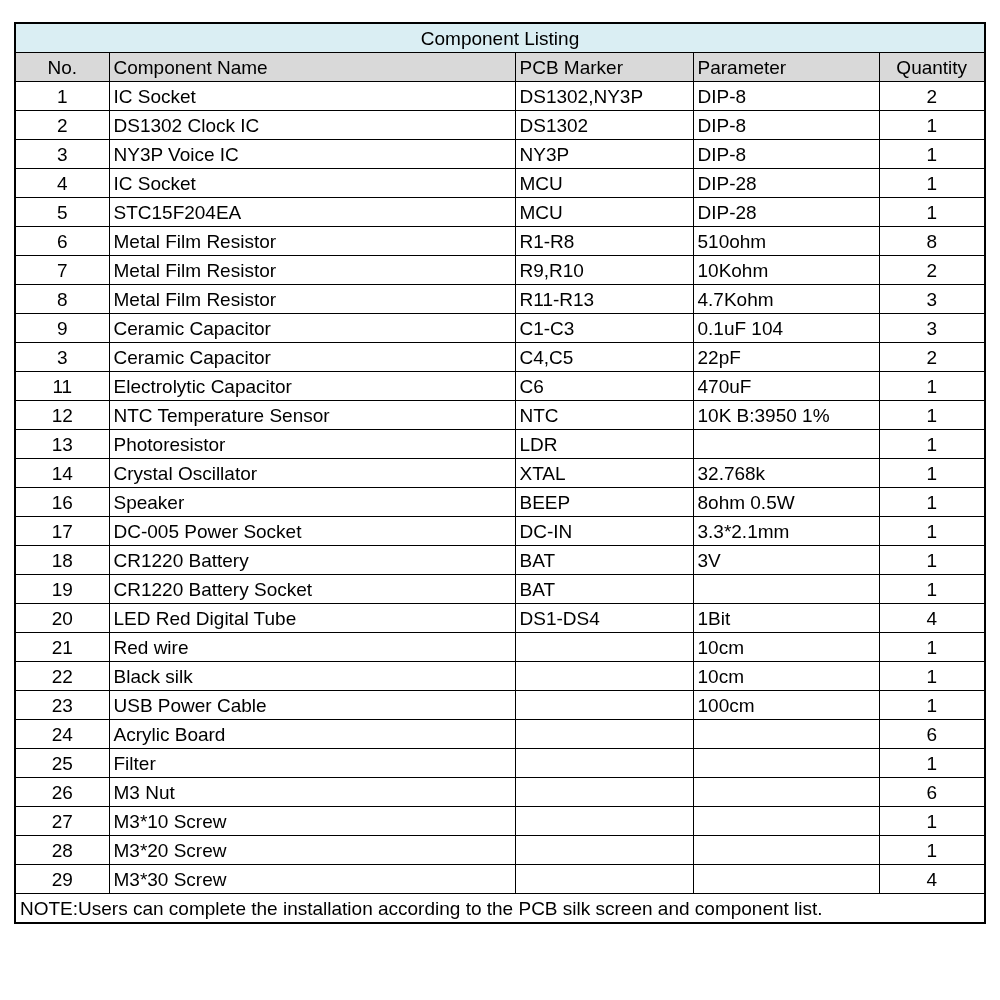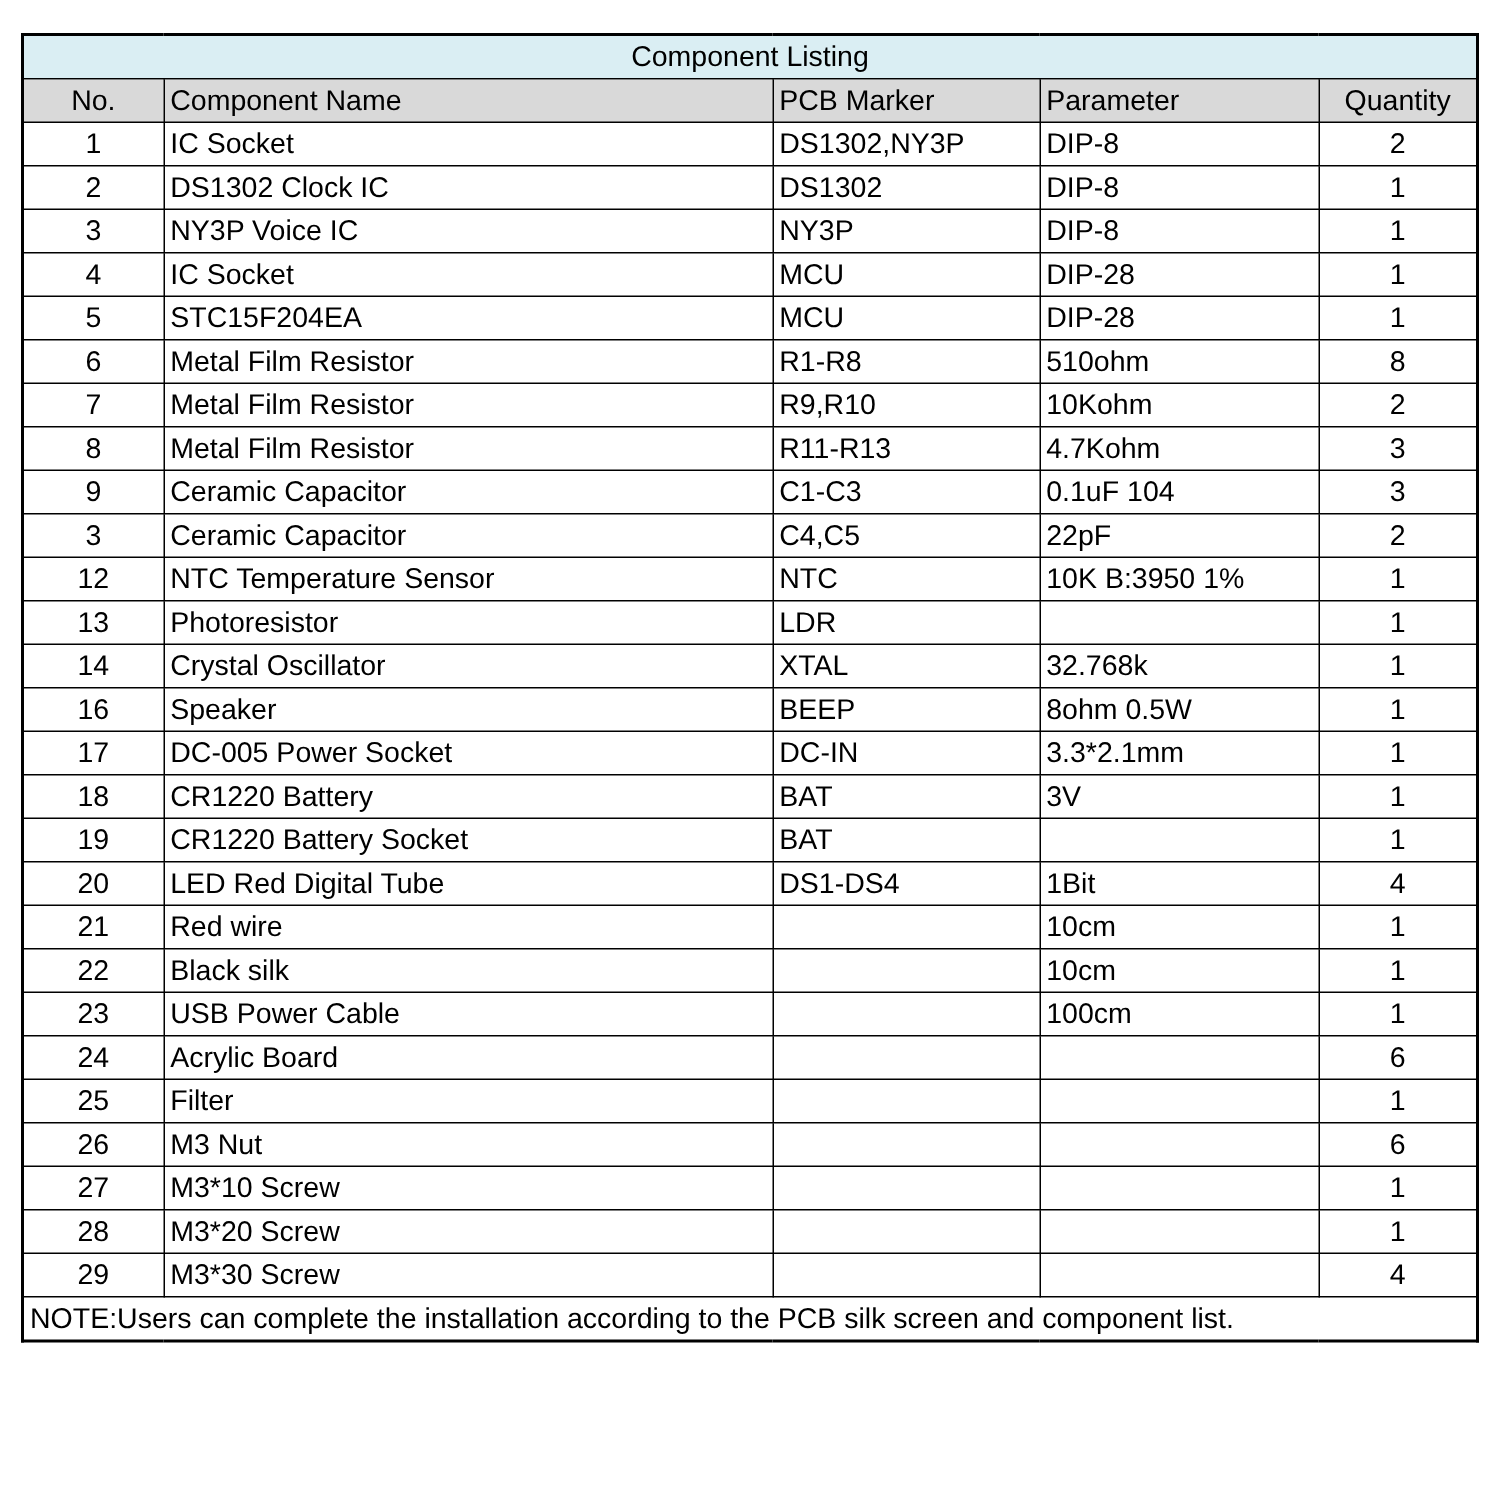--- a/index.html
+++ b/index.html
@@ -130,20 +130,27 @@
     <td class="c-center">3</td>
   </tr>
         <tr>
     <td class="c-center">3</td>
     <td class="c-left">Ceramic Capacitor</td>
     <td class="c-left">C4,C5</td>
     <td class="c-left">22pF</td>
     <td class="c-center">2</td>
   </tr>
         <tr>
+    <td class="c-center">11</td>
+    <td class="c-left">Electrolytic Capacitor</td>
+    <td class="c-left">C6</td>
+    <td class="c-left">470uF</td>
+    <td class="c-center">1</td>
+  </tr>
+        <tr>
     <td class="c-center">12</td>
     <td class="c-left">NTC Temperature Sensor</td>
     <td class="c-left">NTC</td>
     <td class="c-left">10K B:3950 1%</td>
     <td class="c-center">1</td>
   </tr>
         <tr>
     <td class="c-center">13</td>
     <td class="c-left">Photoresistor</td>
     <td class="c-left">LDR</td>

